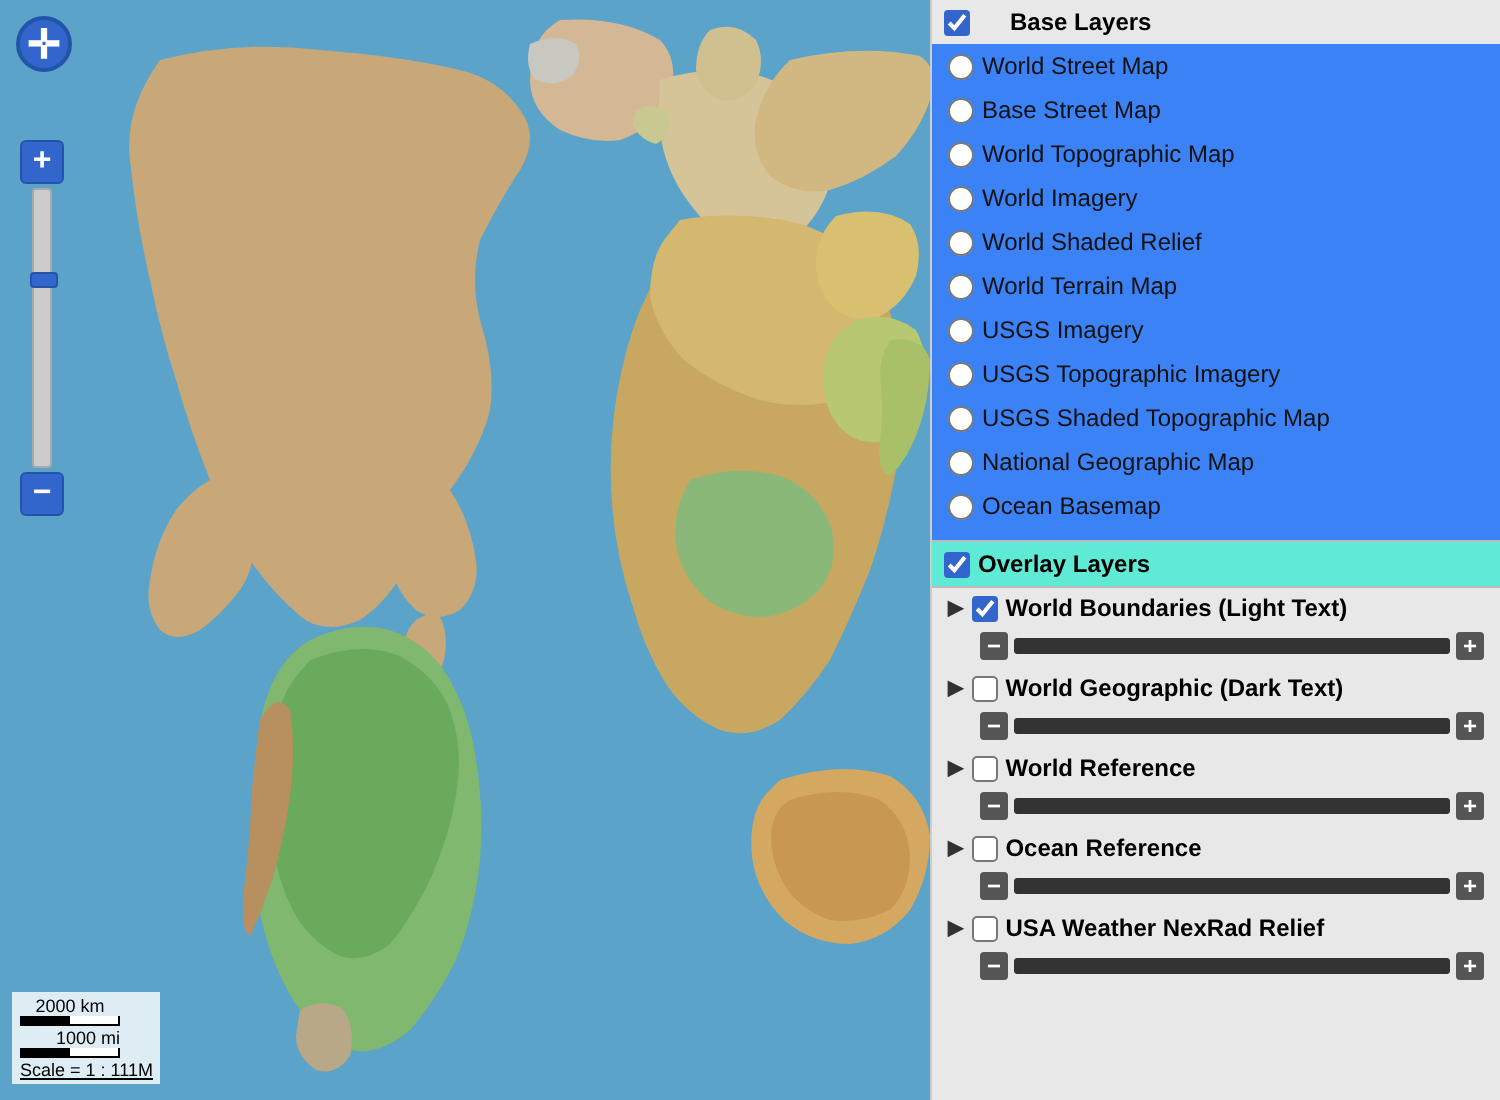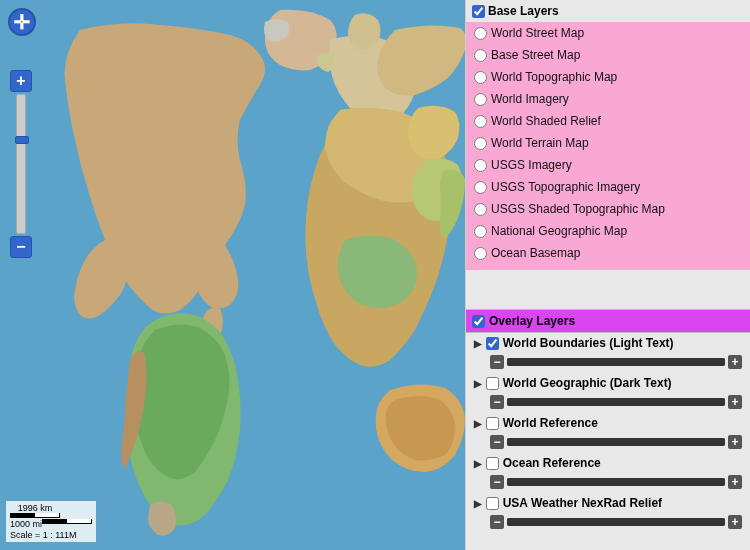--- a/index.html
+++ b/index.html
@@ -114,31 +114,31 @@
       background: #e8e8e8;
       border-left: 1px solid #ccc;
       display: flex;
       flex-direction: column;
       overflow: hidden;
     }
 
     .section-header {
       display: flex;
       align-items: center;
-      gap: 3px;
+      gap: 20px;
       padding: 4px 6px;
       font-weight: bold;
       font-size: 12px;
       background: #e8e8e8;
     }
 
     .layers-list {
       overflow-y: auto;
       flex: 1;
-      background: #f9a8d4;
+      background: #3b82f6;
     }
 
     .layer-item {
       display: flex;
       align-items: center;
       gap: 4px;
       padding: 2px 8px;
       font-size: 12px;
       color: #111;
       cursor: pointer;
@@ -157,24 +157,23 @@
     .layers-list::-webkit-scrollbar-track { background: #d0d0d0; }
     .layers-list::-webkit-scrollbar-thumb { background: #a0a0a0; border: 1px solid #888; }
 
     .overlay-header {
       display: flex;
       align-items: center;
       gap: 4px;
       padding: 4px 6px;
       font-weight: bold;
       font-size: 12px;
-      background: #d946ef;
+      background: #5eead4;
       border-top: 1px solid #bbb;
       border-bottom: 1px solid #bbb;
-      margin-top: 39px;
     }
 
     .overlay-layers {
       overflow-y: auto;
       max-height: 225px;
     }
     .overlay-layers::-webkit-scrollbar { width: 14px; }
     .overlay-layers::-webkit-scrollbar-track { background: #d0d0d0; }
     .overlay-layers::-webkit-scrollbar-thumb { background: #a0a0a0; border: 1px solid #888; }
 
@@ -302,37 +301,37 @@
     <div class="zoom-slider-track">
       <div class="zoom-slider-thumb"></div>
     </div>
     <div class="zoom-btn">−</div>
   </div>
 
   <div class="scale-bar">
     <div class="scale-line">
       <div style="display:flex; align-items:flex-end; gap:2px; font-size:9px;">
         <div style="display:flex;flex-direction:column; align-items:center;">
-          <span>1996 km</span>
+          <span>2000 km</span>
           <div style="width:50px; height:5px; border:1px solid #000; border-top:none; display:flex;">
             <div style="background:#000; flex:1;"></div>
             <div style="background:#fff; flex:1;"></div>
           </div>
         </div>
       </div>
       <div style="display:flex; align-items:flex-end; gap:2px; font-size:9px;">
-        <div style="display:flex;flex-direction:row; align-items:flex-start;">
+        <div style="display:flex;flex-direction:column; align-items:flex-end;">
           <span>1000 mi</span>
           <div style="width:50px; height:5px; border:1px solid #000; border-top:none; display:flex;">
             <div style="background:#000; flex:1;"></div>
             <div style="background:#fff; flex:1;"></div>
           </div>
         </div>
       </div>
-      <span style="font-size:9px;">Scale = 1 : 111M</span>
+      <span style="font-size:9px;text-decoration:underline;">Scale = 1 : 111M</span>
     </div>
   </div>
 </div>
 
 <div id="panel-area">
 
   <div class="section-header">
     <input type="checkbox" checked="" style="">
     <span>Base Layers</span>
   </div>

